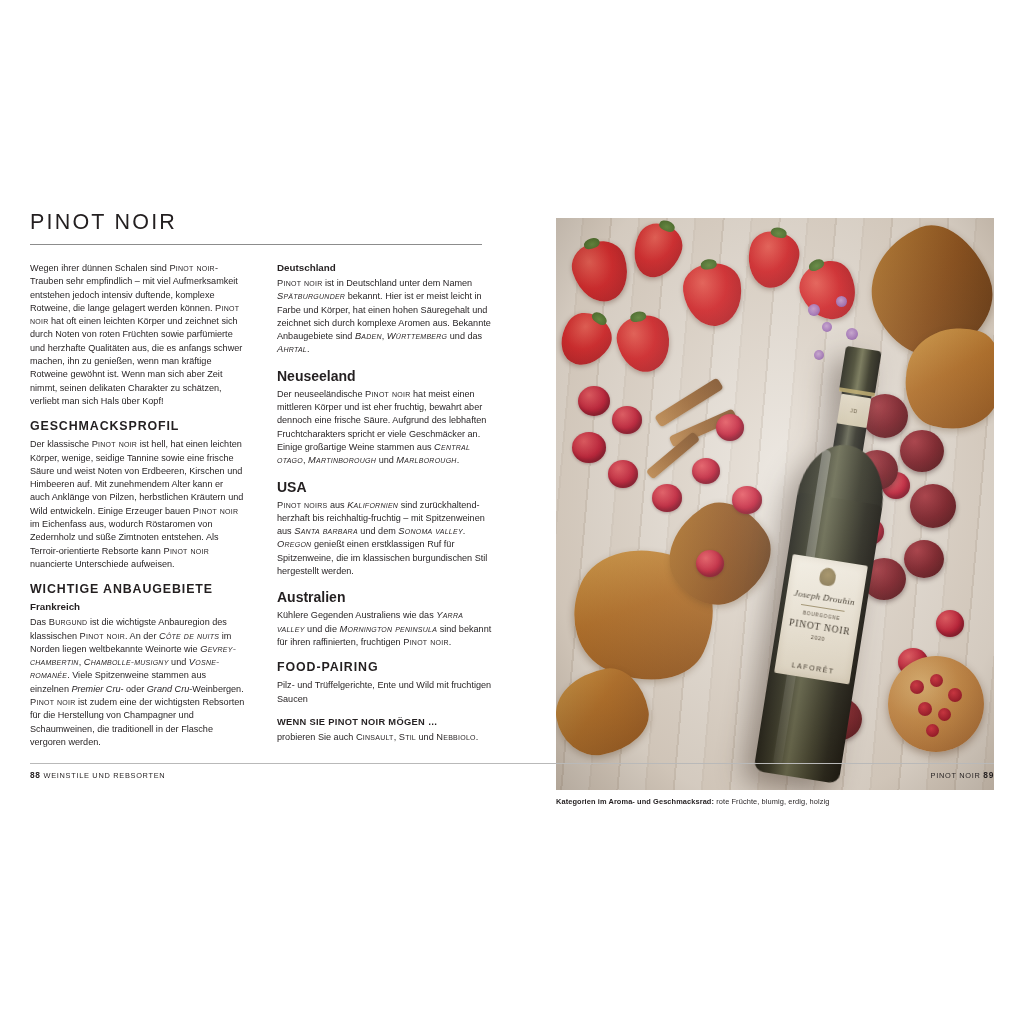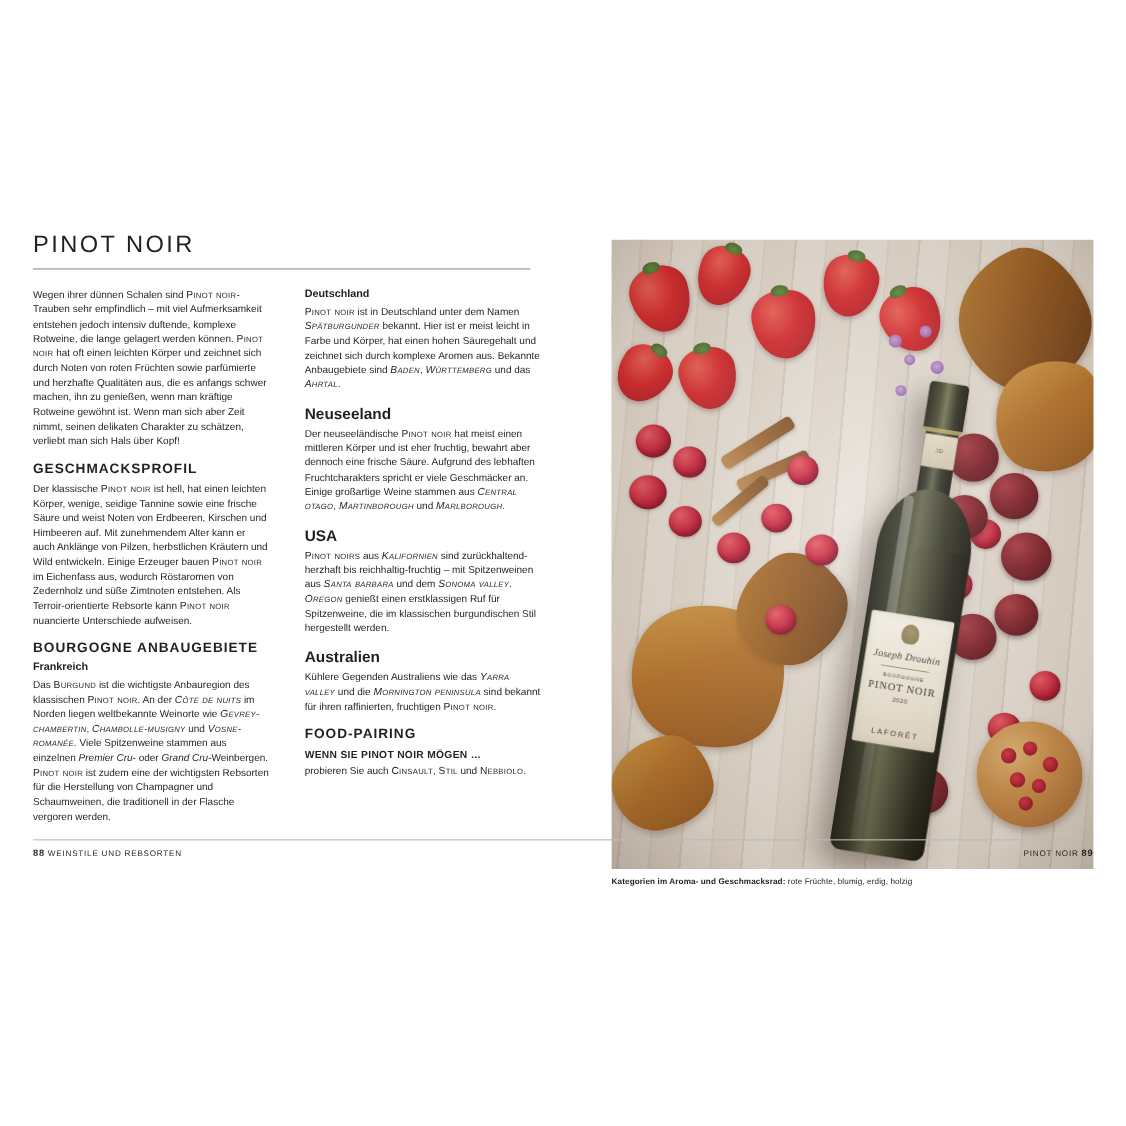--- a/index.html
+++ b/index.html
@@ -386,39 +386,40 @@
     <div class="title-rule"></div>
 
     <div class="cols">
 
       <div class="col">
         <p class="body">Wegen ihrer dünnen Schalen sind <span class="sc">Pinot noir</span>-Trauben sehr empfindlich – mit viel Aufmerksamkeit entstehen jedoch intensiv duftende, komplexe Rotweine, die lange gelagert werden können. <span class="sc">Pinot noir</span> hat oft einen leichten Körper und zeichnet sich durch Noten von roten Früchten sowie parfümierte und herzhafte Qualitäten aus, die es anfangs schwer machen, ihn zu genießen, wenn man kräftige Rotweine gewöhnt ist. Wenn man sich aber Zeit nimmt, seinen delikaten Charakter zu schätzen, verliebt man sich Hals über Kopf!</p>
 
         <h2 class="sect">GESCHMACKSPROFIL</h2>
         <p class="body">Der klassische <span class="sc">Pinot noir</span> ist hell, hat einen leichten Körper, wenige, seidige Tannine sowie eine frische Säure und weist Noten von Erdbeeren, Kirschen und Himbeeren auf. Mit zunehmendem Alter kann er auch Anklänge von Pilzen, herbstlichen Kräutern und Wild entwickeln. Einige Erzeuger bauen <span class="sc">Pinot noir</span> im Eichenfass aus, wodurch Röstaromen von Zedernholz und süße Zimtnoten entstehen. Als Terroir-orientierte Rebsorte kann <span class="sc">Pinot noir</span> nuancierte Unterschiede aufweisen.</p>
 
-        <h2 class="sect">BOURGOGNE ANBAUGEBIETE</h2>
+        <h2 class="sect">WICHTIGE ANBAUGEBIETE</h2>
         <h3 class="tight">Frankreich</h3>
         <p class="body">Das <span class="sc">Burgund</span> ist die wichtigste Anbauregion des klassischen <span class="sc">Pinot noir</span>. An der <span class="sc-i">Côte de nuits</span> im Norden liegen weltbekannte Weinorte wie <span class="sc-i">Gevrey-chambertin</span>, <span class="sc-i">Chambolle-musigny</span> und <span class="sc-i">Vosne-romanée</span>. Viele Spitzenweine stammen aus einzelnen <span class="it">Premier Cru</span>- oder <span class="it">Grand Cru</span>-Weinbergen. <span class="sc">Pinot noir</span> ist zudem eine der wichtigsten Rebsorten für die Herstellung von Champagner und Schaumweinen, die traditionell in der Flasche vergoren werden.</p>
       </div>
 
       <div class="col">
         <h3 class="sub sub-first">Deutschland</h3>
         <p class="body"><span class="sc">Pinot noir</span> ist in Deutschland unter dem Namen <span class="sc-i">Spätburgunder</span> bekannt. Hier ist er meist leicht in Farbe und Körper, hat einen hohen Säuregehalt und zeichnet sich durch komplexe Aromen aus. Bekannte Anbaugebiete sind <span class="sc-i">Baden</span>, <span class="sc-i">Württemberg</span> und das <span class="sc-i">Ahrtal</span>.</p>
 
         <h3 class="sub-region">Neuseeland</h3>
         <p class="body">Der neuseeländische <span class="sc">Pinot noir</span> hat meist einen mittleren Körper und ist eher fruchtig, bewahrt aber dennoch eine frische Säure. Aufgrund des lebhaften Fruchtcharakters spricht er viele Geschmäcker an. Einige großartige Weine stammen aus <span class="sc-i">Central otago</span>, <span class="sc-i">Martinborough</span> und <span class="sc-i">Marlborough</span>.</p>
 
         <h3 class="sub-region">USA</h3>
         <p class="body"><span class="sc">Pinot noirs</span> aus <span class="sc-i">Kalifornien</span> sind zurückhaltend-herzhaft bis reichhaltig-fruchtig – mit Spitzenweinen aus <span class="sc-i">Santa barbara</span> und dem <span class="sc-i">Sonoma valley</span>. <span class="sc-i">Oregon</span> genießt einen erstklassigen Ruf für Spitzenweine, die im klassischen burgundischen Stil hergestellt werden.</p>
 
         <h3 class="sub-region">Australien</h3>
         <p class="body">Kühlere Gegenden Australiens wie das <span class="sc-i">Yarra valley</span> und die <span class="sc-i">Mornington peninsula</span> sind bekannt für ihren raffinierten, fruchtigen <span class="sc">Pinot noir</span>.</p>
 
         <h2 class="sect">FOOD-PAIRING</h2>
+        <p class="body">Pilz- und Trüffelgerichte, Ente und Wild mit fruchtigen Saucen</p>
 
         <h2 class="wenn">WENN SIE PINOT NOIR MÖGEN …</h2>
         <p class="body">probieren Sie auch <span class="sc">Cinsault</span>, <span class="sc">Stil</span> und <span class="sc">Nebbiolo</span>.</p>
       </div>
 
     </div>
   </div>
 
   <div class="page-right">
     <div class="photo">

